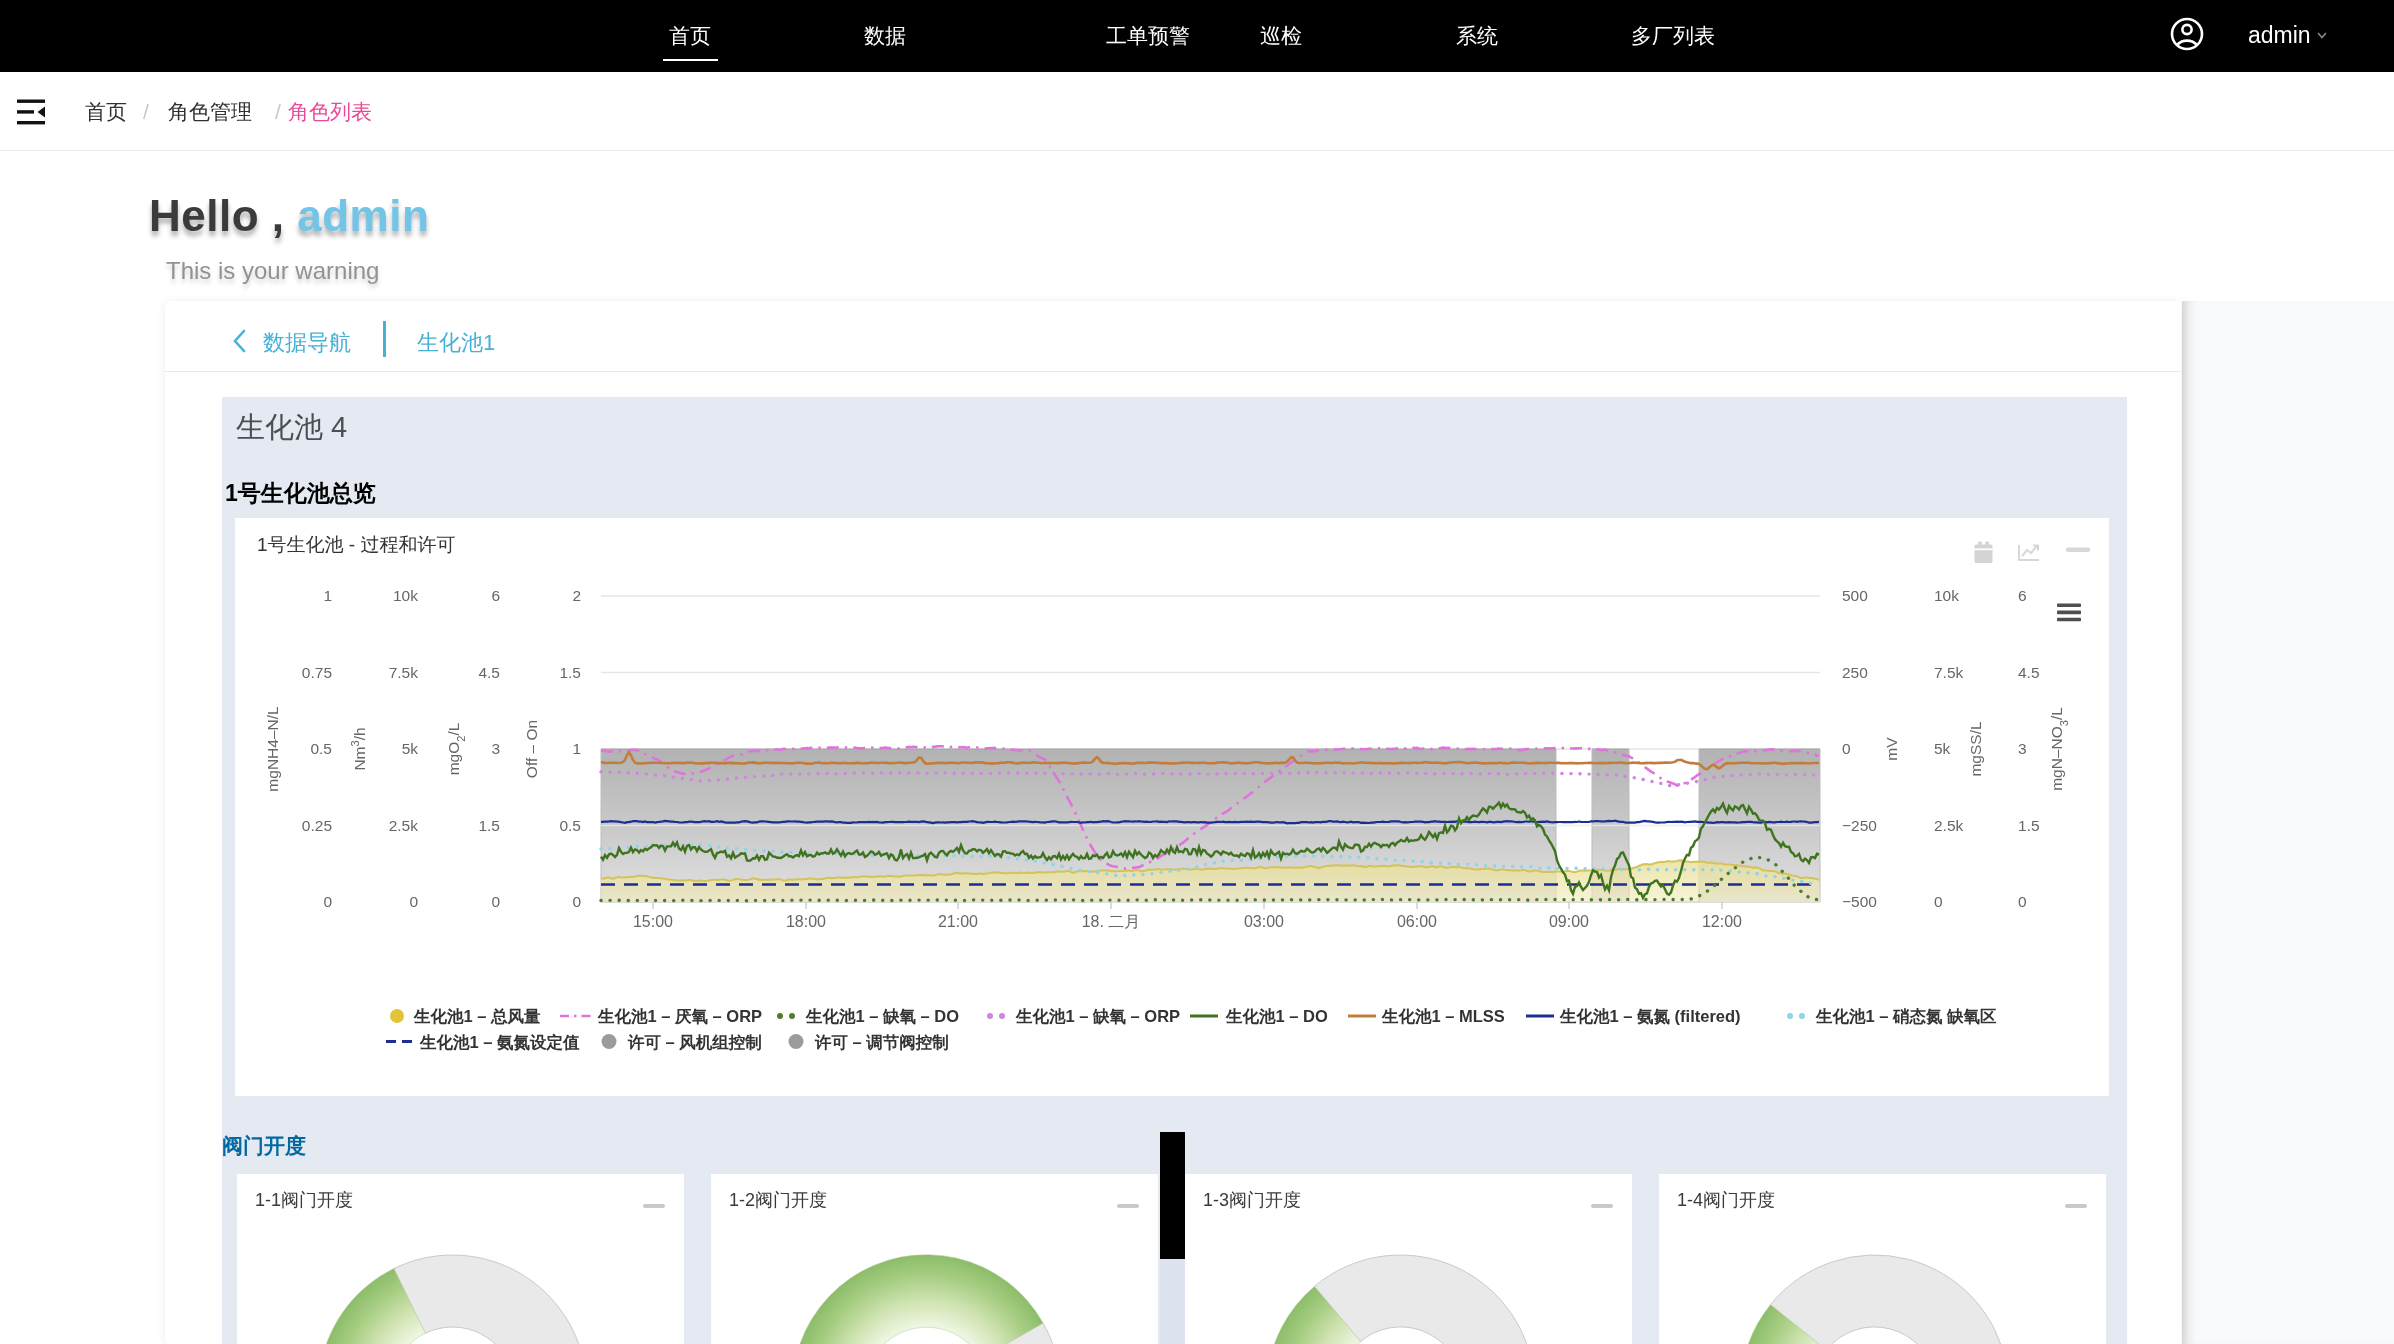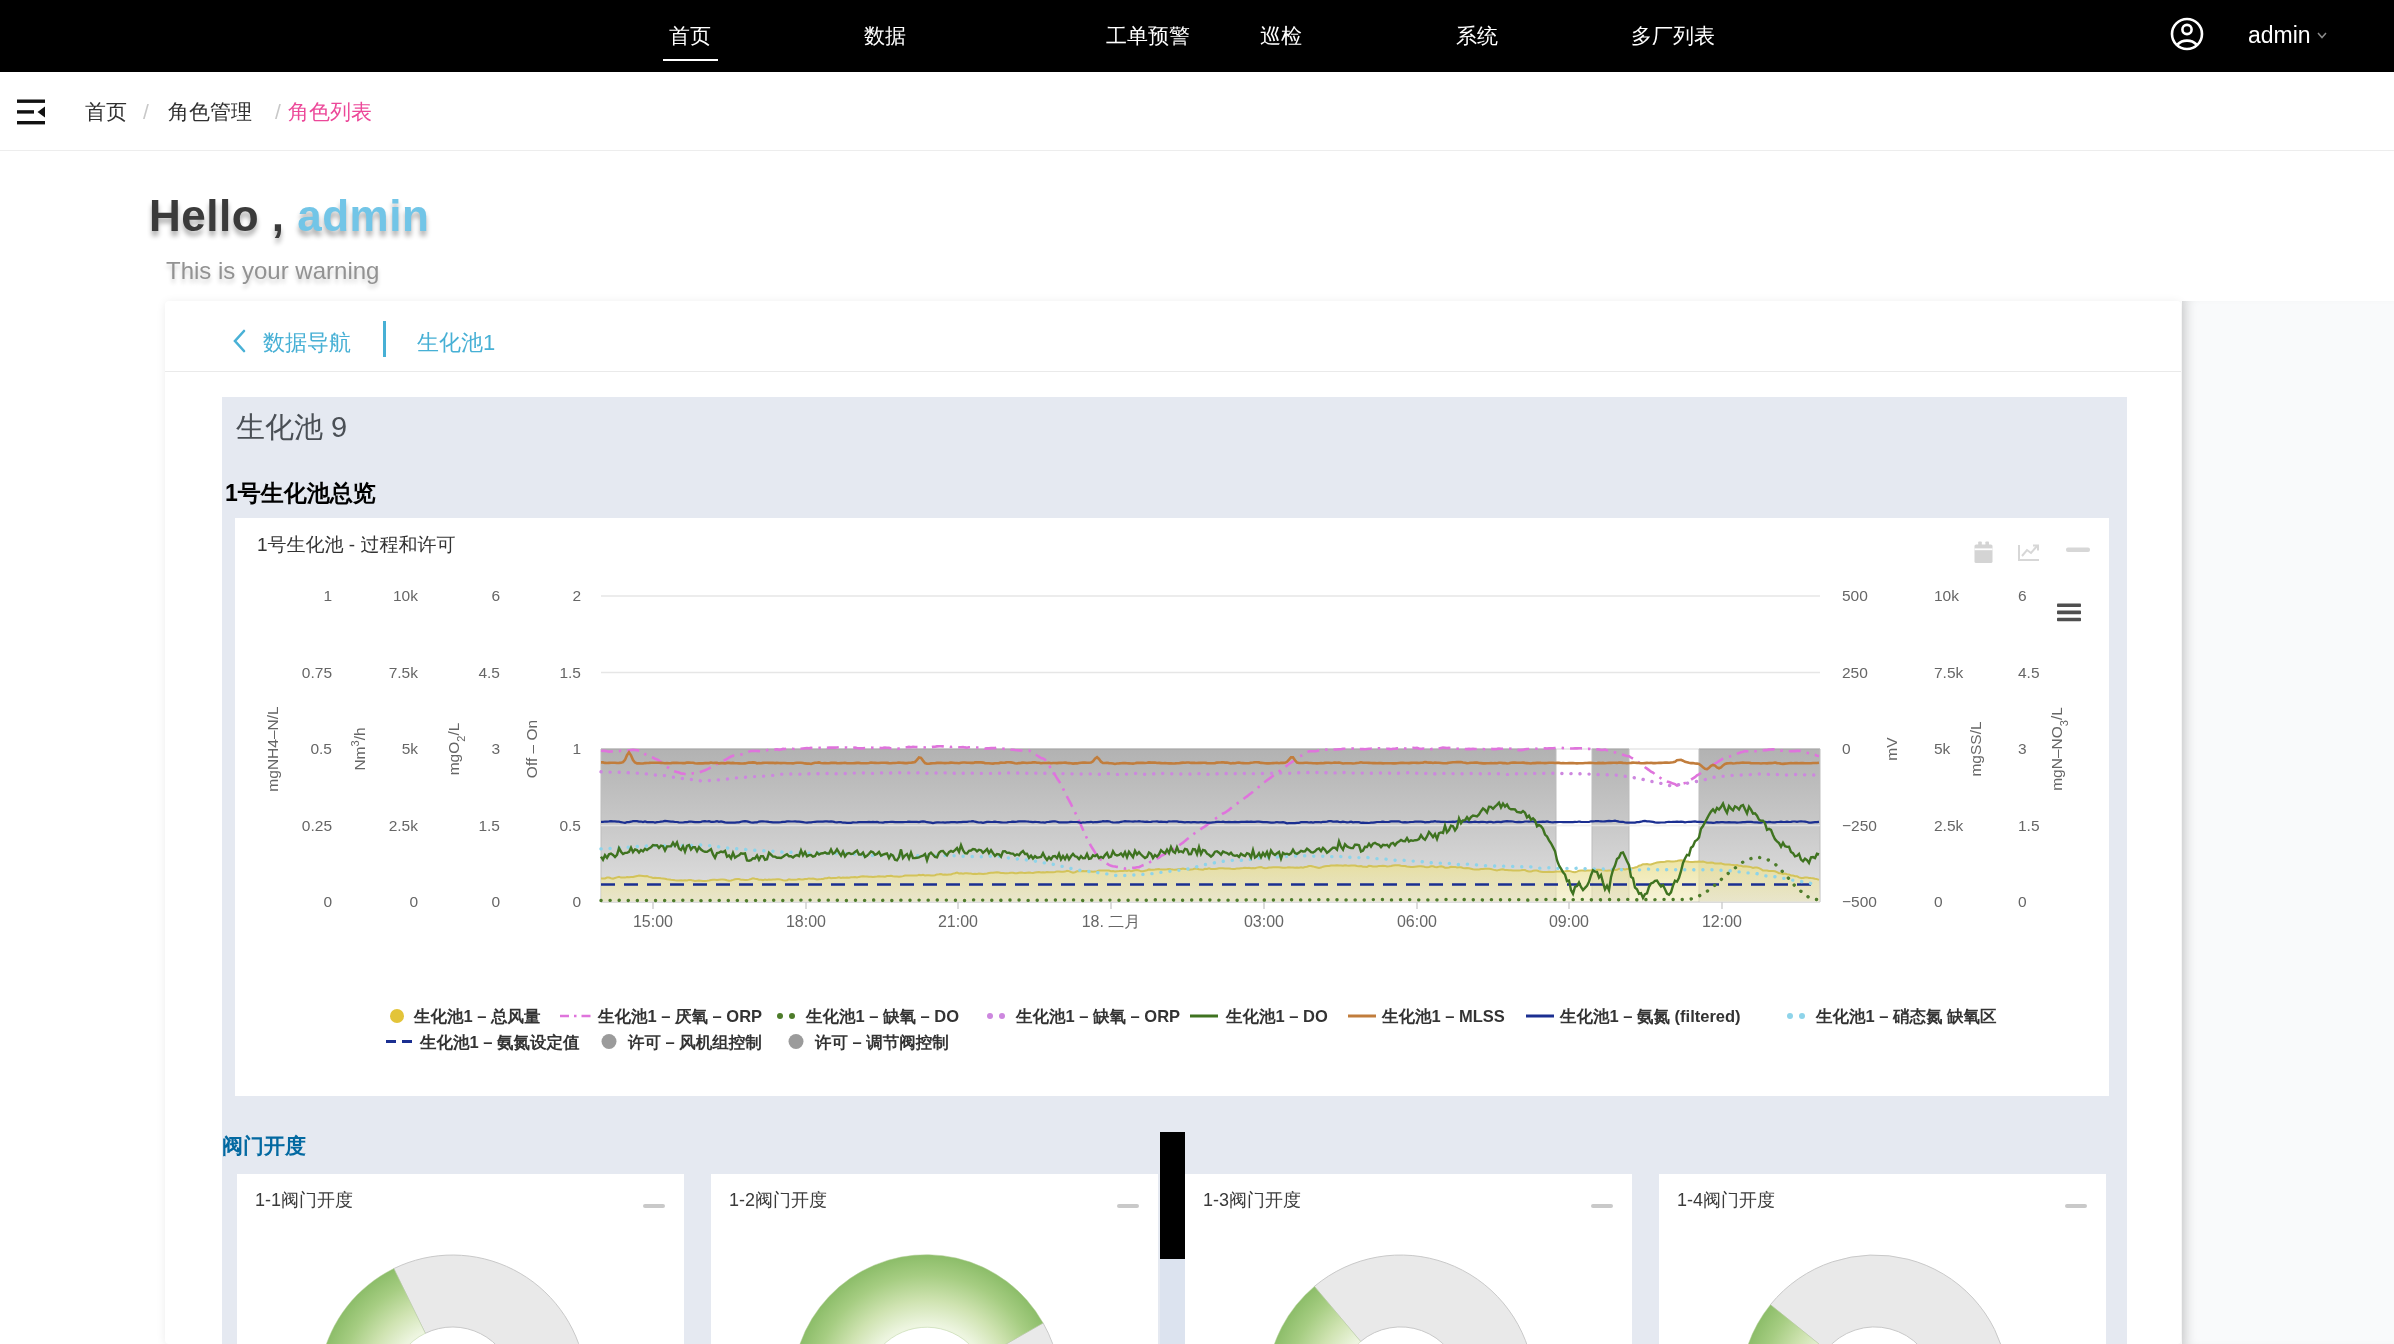--- a/index.html
+++ b/index.html
@@ -65,21 +65,21 @@
 <div id="card">
   <svg width="18" height="26" viewBox="0 0 18 26" style="position:absolute;left:65px;top:27px">
       <path d="M14 3 L5 13 L14 23" fill="none" stroke="#49b1d6" stroke-width="2.6" stroke-linecap="round"></path>
     </svg>
   <span class="tabtxt" style="left:98px;top:27px">数据导航</span>
   <div style="position:absolute;left:218px;top:20px;width:3px;height:36px;background:#47b0d5"></div>
   <span class="tabtxt" style="left:252px;top:27px">生化池1</span>
   <div style="position:absolute;left:0;top:70px;width:2016px;height:1px;background:#eaeaea"></div>
 </div>
 <div id="panel">
-  <div style="position:absolute;left:14px;top:11px;font-size:29px;color:#4a4f55">生化池 9</div>
+  <div style="position:absolute;left:14px;top:11px;font-size:29px;color:#4a4f55">生化池 4</div>
   <div style="position:absolute;left:3px;top:81px;font-size:23px;font-weight:bold;color:#000000">1号生化池总览</div>
   <div style="position:absolute;left:0px;top:735px;font-size:21px;font-weight:bold;color:#0369a1">阀门开度</div>
 </div>
 <svg style="position:absolute;left:235px;top:518px" width="1874" height="578" viewBox="235 518 1874 578" xmlns="http://www.w3.org/2000/svg">
 <defs>
 <linearGradient id="gb" x1="0" y1="0" x2="0" y2="1">
         <stop offset="0" stop-color="#b2b2b2"></stop>
         <stop offset="0.55" stop-color="#cbcbcb"></stop>
         <stop offset="1" stop-color="#e1e1e1"></stop>
       </linearGradient>

